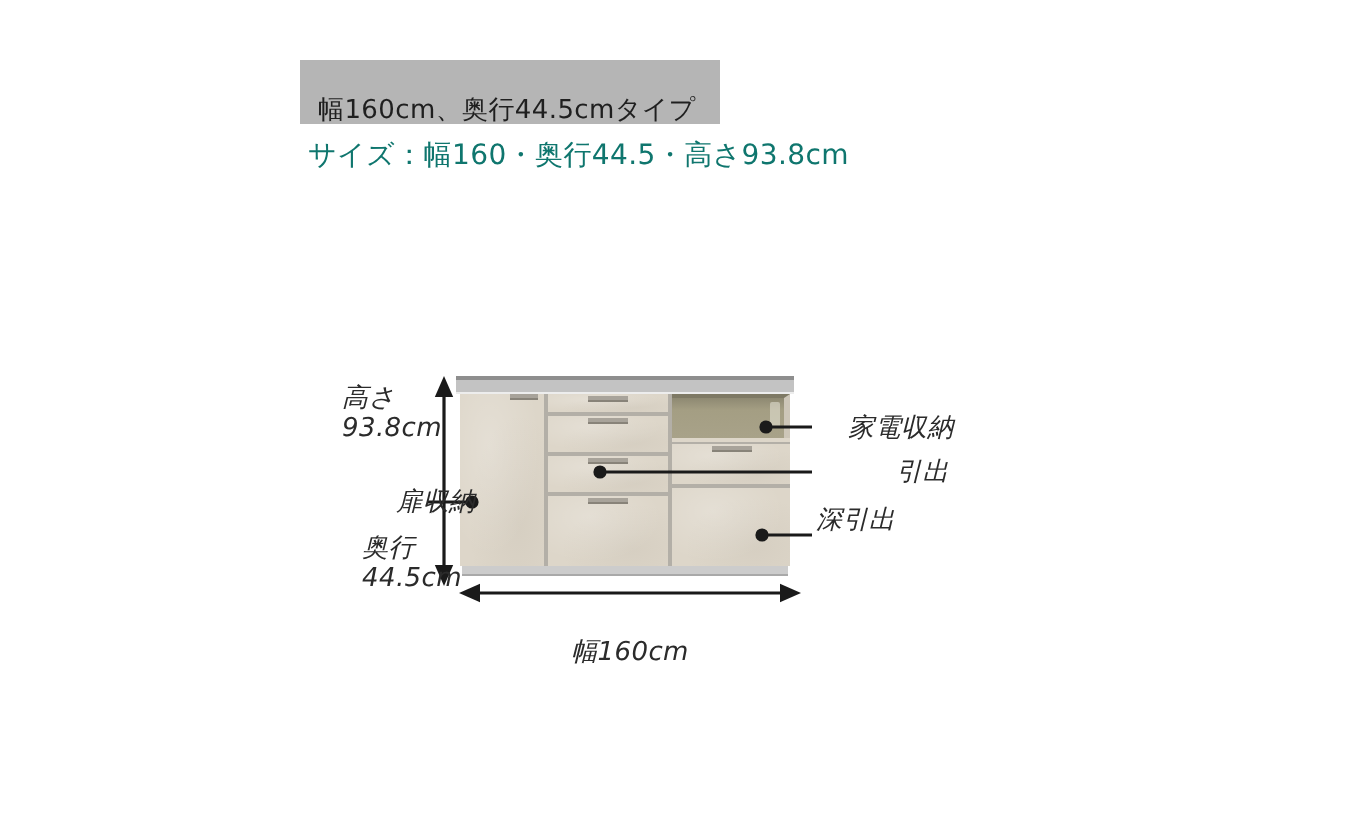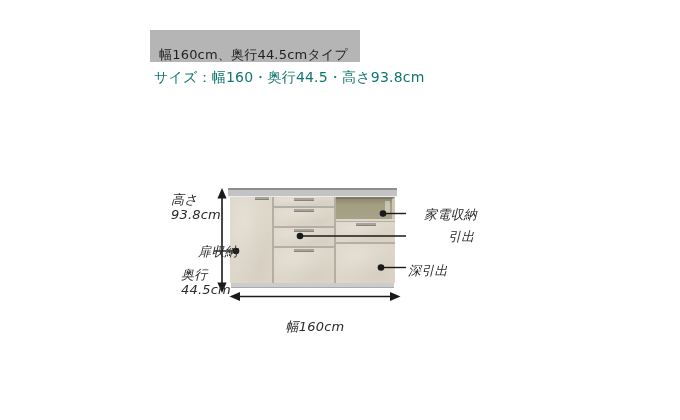--- a/index.html
+++ b/index.html
@@ -98,21 +98,21 @@
   
   .lbl{
     font-size:13px;color:var(--text-label);line-height:15px;
     letter-spacing:0.2px;white-space:nowrap;font-style:italic;
   }
   .lbl-height{left:171px;top:192px;}
   .lbl-door{left:159px;top:244px;margin-left:39px;}
   .lbl-depth{left:181px;top:267px;}
   .lbl-appliance{left:408px;top:207px;margin-left:16px;}
   .lbl-drawer{left:408px;top:229px;margin-left:40px;}
-  .lbl-deep{left:408px;top:263px;}
+  .lbl-deep{left:408px;top:253px;}
   .lbl-width{left:230px;top:303px;width:170px;text-align:center;margin-top:16px;}
 </style>
 </head>
 <body>
 
 <div>
 
   <div class="abs header-box">
     <span>幅160cm、奥行44.5cmタイプ</span>
   </div>

